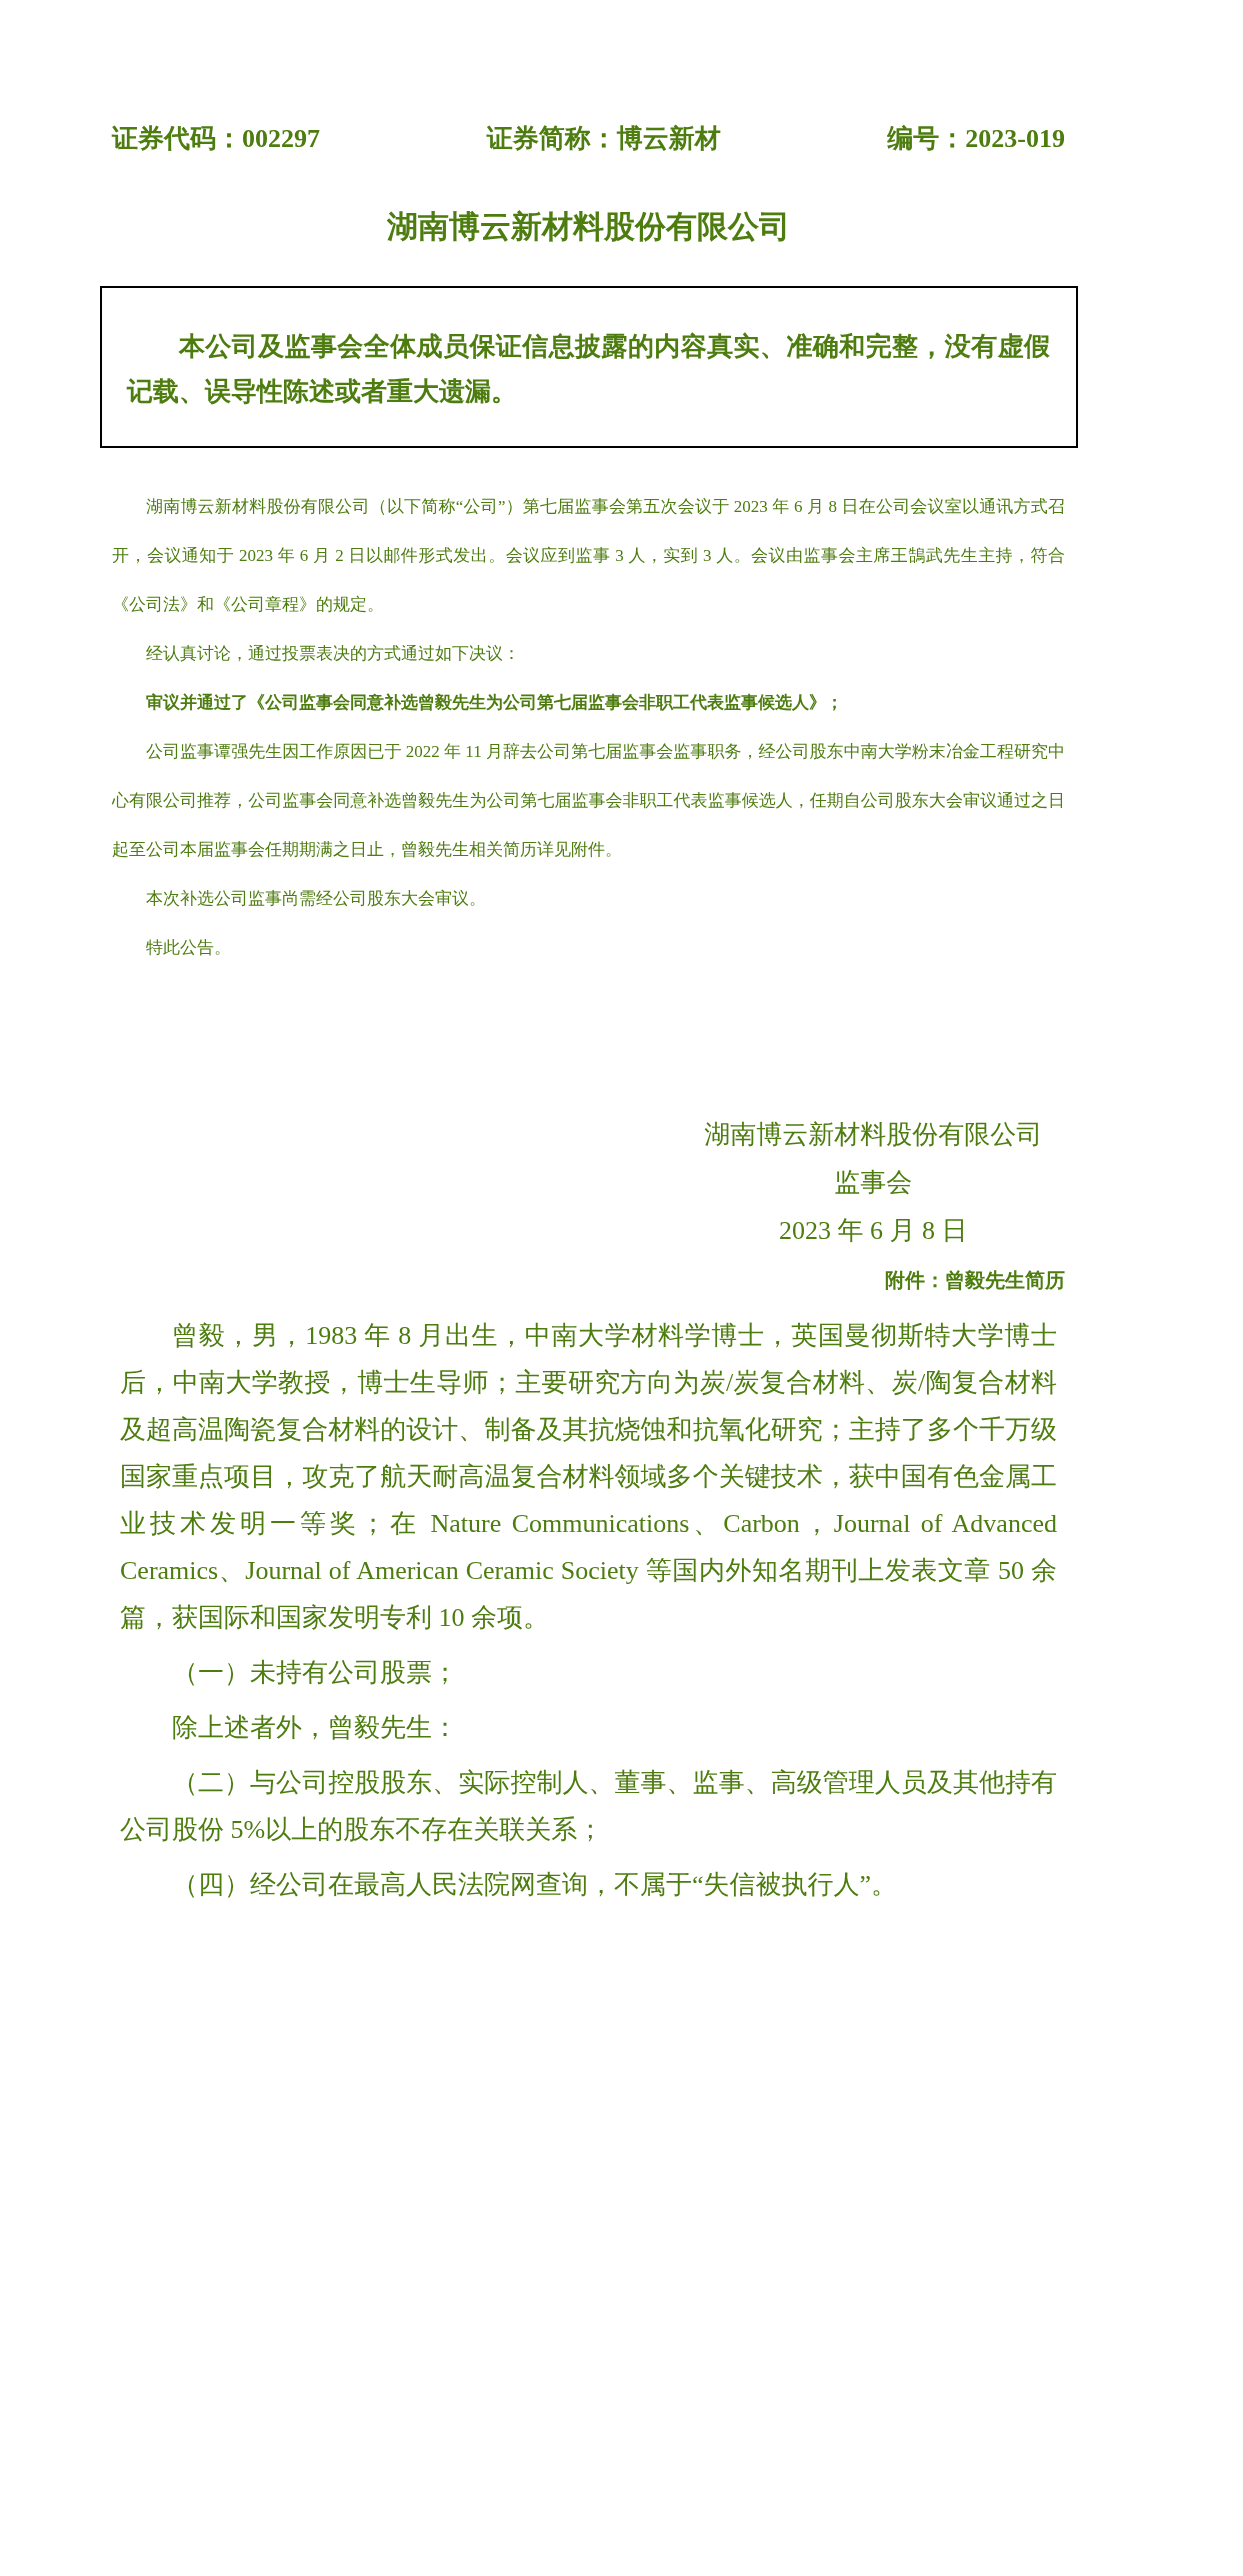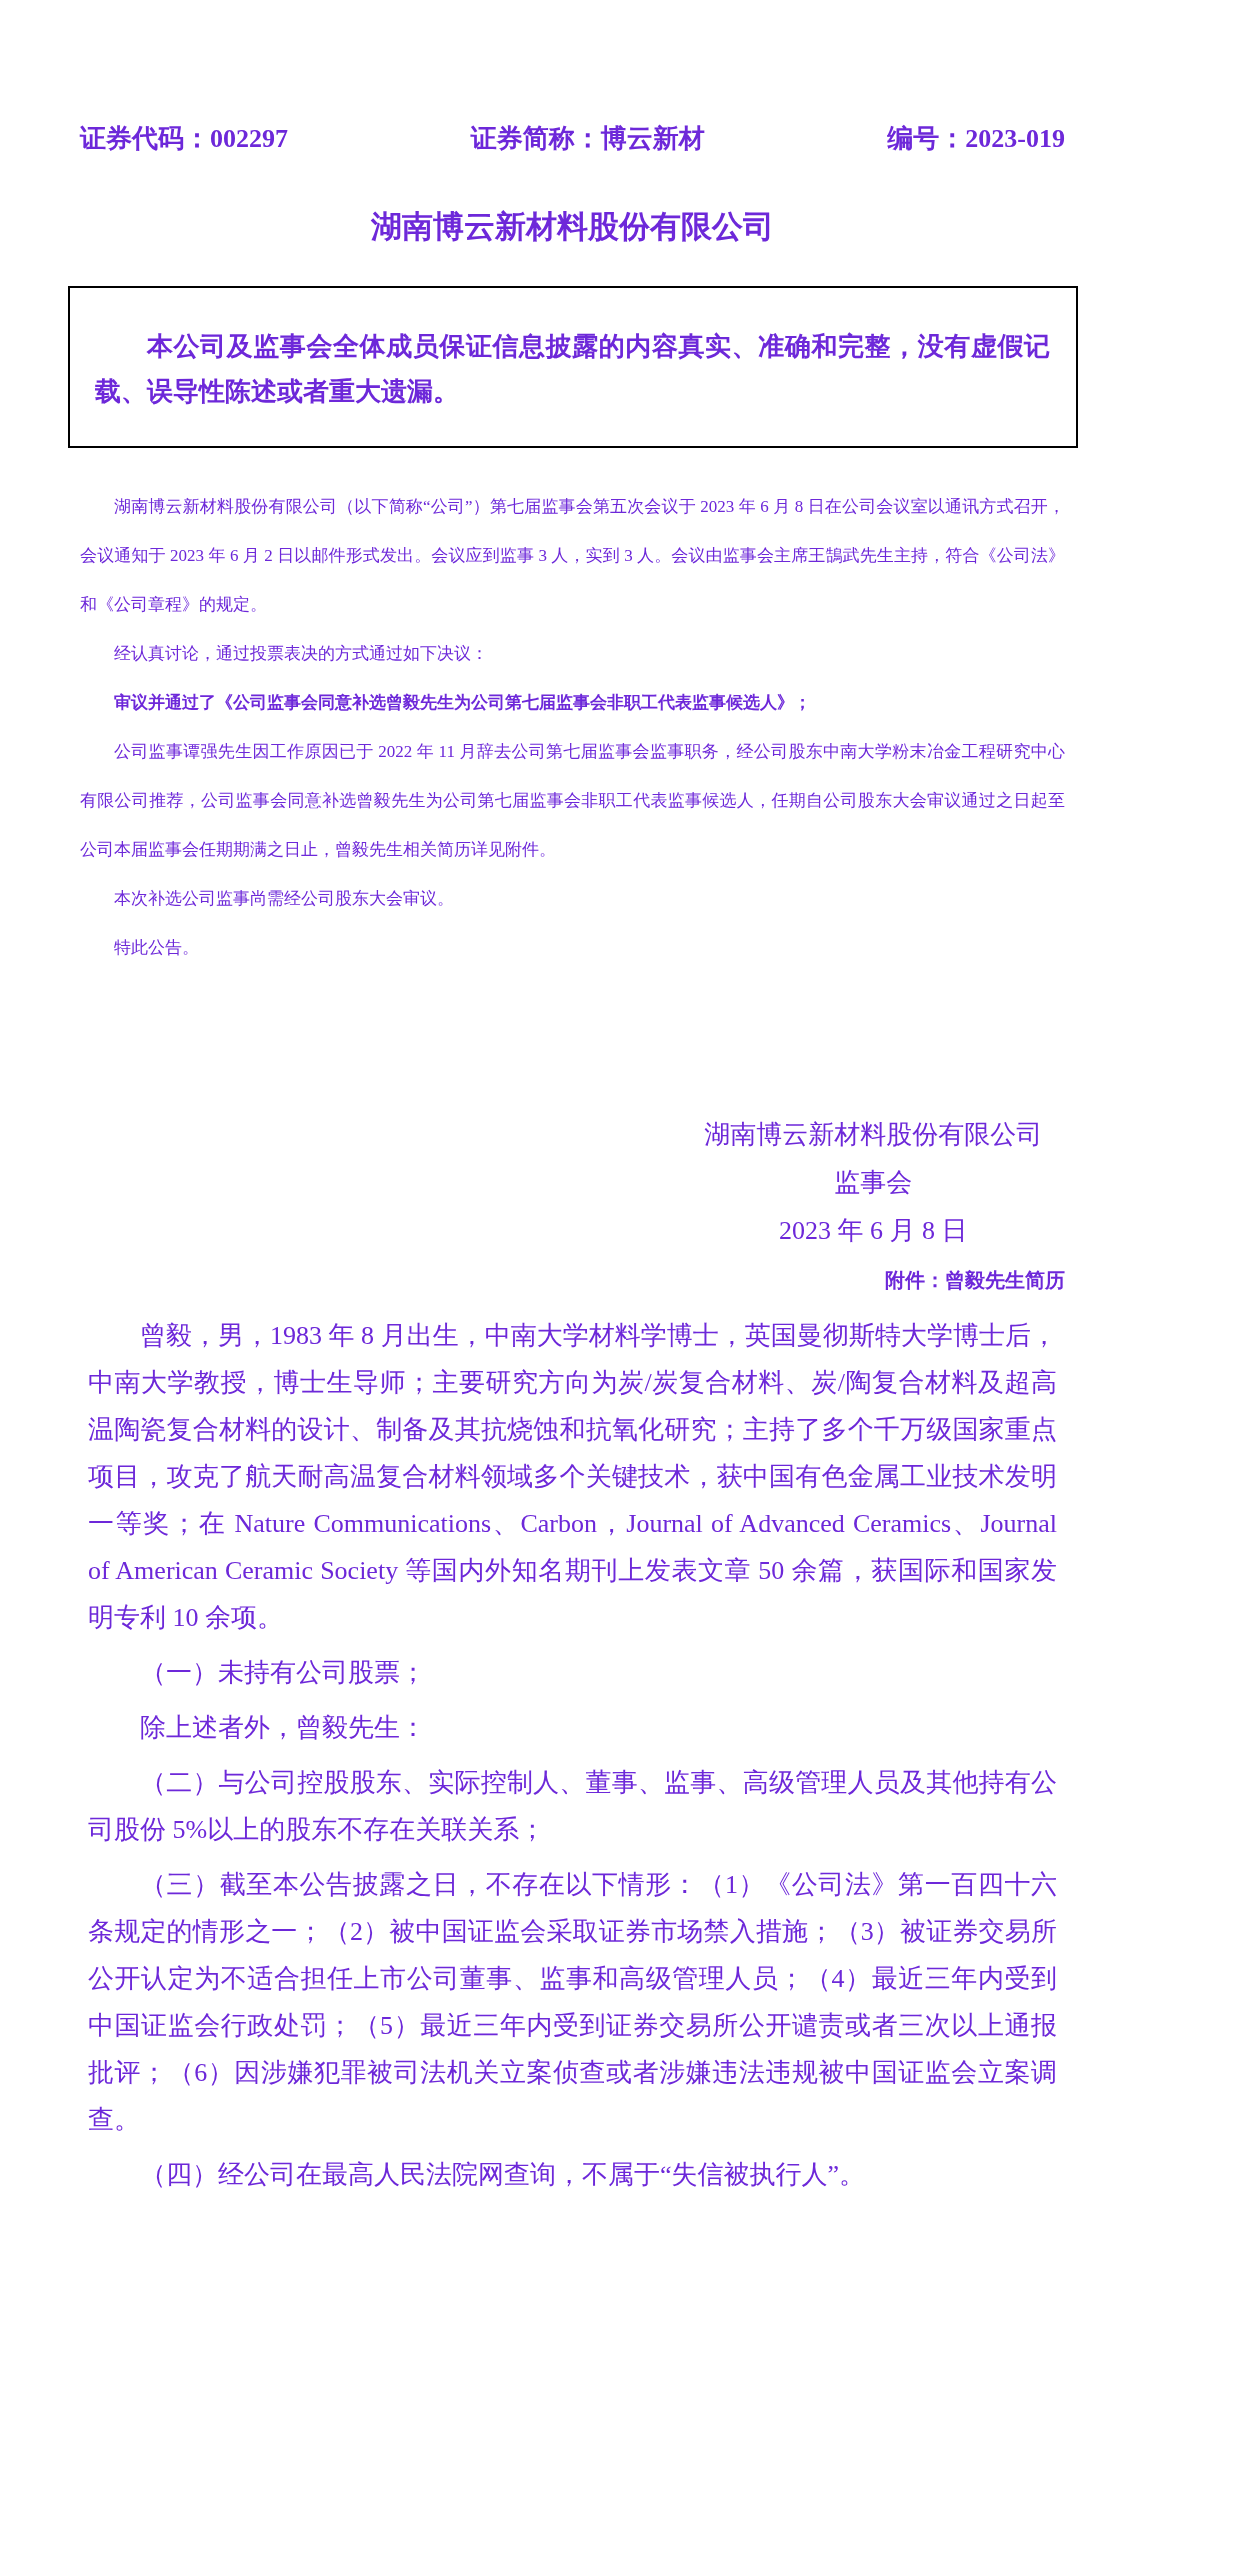--- a/index.html
+++ b/index.html
@@ -1,25 +1,25 @@
 <!DOCTYPE html>
 <html style="font-size:12.5px"><head>
 <meta charset="utf-8">
 <style>
   html,body{margin:0;padding:0;background:#ffffff;}
   .page{
     position:relative;
     width:1243px;
     height:2576px;
     background:#ffffff;
-    color:#6d28d9;
+    color:#4d7c0f;
     font-family:"Liberation Serif","DejaVu Serif",serif;
     overflow:hidden;
     box-sizing:border-box;
-    padding:122px 178px 0 80px;
+    padding:122px 178px 0 112px;
   }
   .hdr{
     display:flex;
     justify-content:space-between;
     font-weight:bold;
     font-size:26px;
     line-height:33px;
     white-space:nowrap;
   }
   .titles{
@@ -94,18 +94,17 @@
     <div>2023 年 6 月 8 日</div>
   </div>
 
   <div class="att-title">附件：曾毅先生简历</div>
 
   <div class="att">
     <p>曾毅，男，1983 年 8 月出生，中南大学材料学博士，英国曼彻斯特大学博士后，中南大学教授，博士生导师；主要研究方向为炭/炭复合材料、炭/陶复合材料及超高温陶瓷复合材料的设计、制备及其抗烧蚀和抗氧化研究；主持了多个千万级国家重点项目，攻克了航天耐高温复合材料领域多个关键技术，获中国有色金属工业技术发明一等奖；在 Nature Communications、Carbon，Journal of Advanced Ceramics、Journal of American Ceramic Society 等国内外知名期刊上发表文章 50 余篇，获国际和国家发明专利 10 余项。</p>
     <p>（一）未持有公司股票；</p>
     <p>除上述者外，曾毅先生：</p>
     <p>（二）与公司控股股东、实际控制人、董事、监事、高级管理人员及其他持有公司股份 5%以上的股东不存在关联关系；</p>
-    <p>（三）截至本公告披露之日，不存在以下情形：（1）《公司法》第一百四十六条规定的情形之一；（2）被中国证监会采取证券市场禁入措施；（3）被证券交易所公开认定为不适合担任上市公司董事、监事和高级管理人员；（4）最近三年内受到中国证监会行政处罚；（5）最近三年内受到证券交易所公开谴责或者三次以上通报批评；（6）因涉嫌犯罪被司法机关立案侦查或者涉嫌违法违规被中国证监会立案调查。</p>
     <p>（四）经公司在最高人民法院网查询，不属于“失信被执行人”。</p>
   </div>
 
 </div>
 
 
 </body></html>

